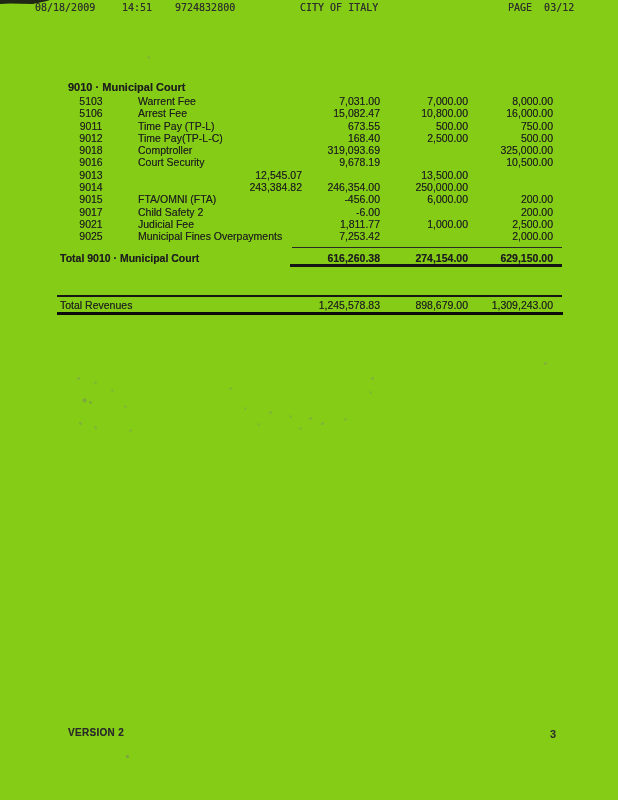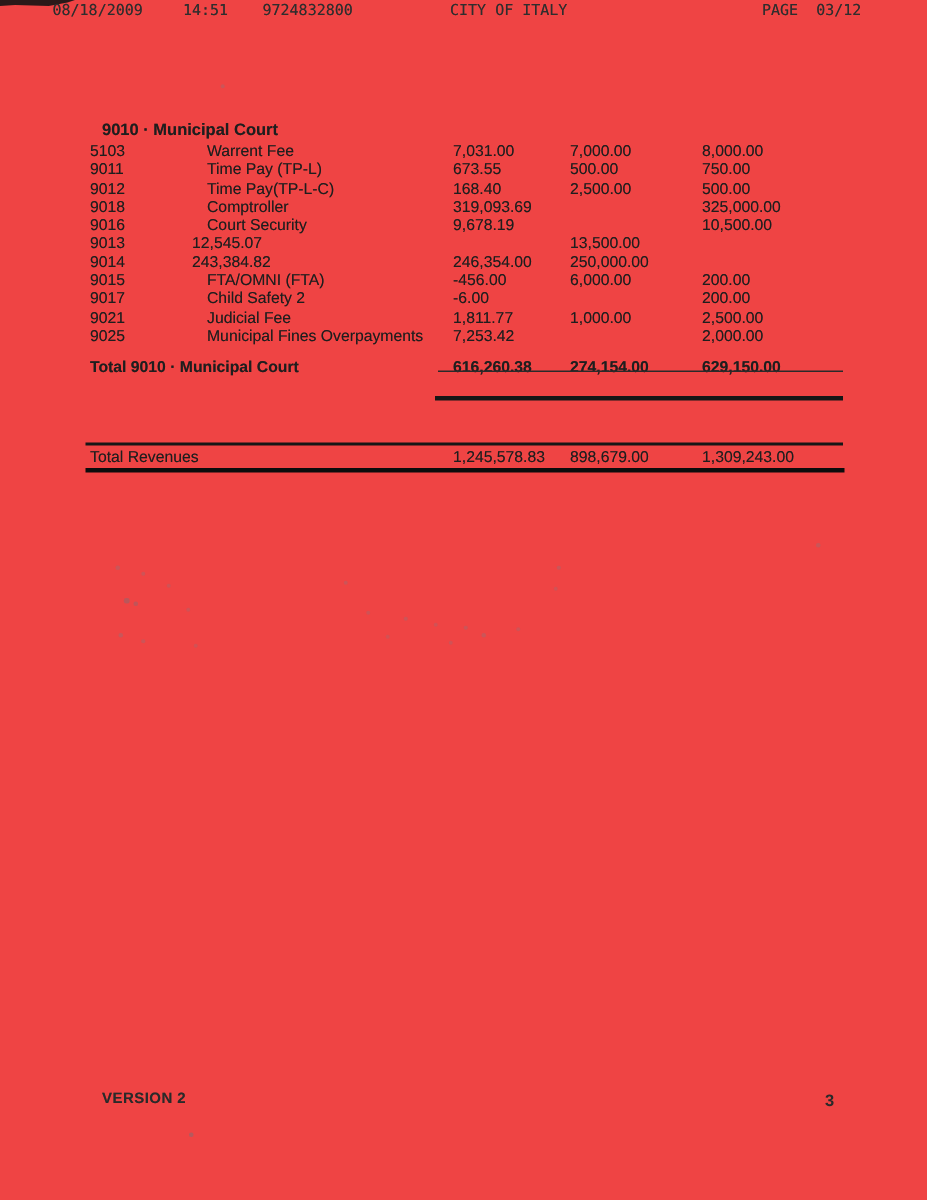--- a/index.html
+++ b/index.html
@@ -1,19 +1,19 @@
 <!DOCTYPE html>
 <html><head>
 <meta charset="utf-8">
 <style>
   html,body{margin:0;padding:0;background:#ffffff;}
   .page{
     position:relative;
     width:618px;height:800px;
-    background:#ef4444;
+    background:#84cc16;
     overflow:hidden;
     font-family:"Liberation Sans",sans-serif;
     color:#1e1e1e;
   }
   
   .fax-header span{
     position:absolute;top:2px;
     font-family:"DejaVu Sans Mono",monospace;
     font-size:10px;line-height:11px;
     color:#2e2e2e;white-space:pre;
@@ -29,23 +29,23 @@
     clip-path:polygon(0 0,100% 0,90% 40%,65% 100%,20% 85%,0 100%);
   }
 
   
   .doc-table{position:absolute;left:60px;top:80px;width:493px;
     font-size:10.5px;text-shadow:0 0 .3px rgba(30,30,30,.55);}
   .section-title{font-weight:bold;font-size:11px;line-height:14px;
     padding-left:8px;margin-bottom:1px;}
   .row{display:grid;grid-template-columns:68px 174px 78px 88px 85px;
     line-height:12.3px;}
-  .c-code{text-align:left;padding-right:6px;}
+  .c-code{text-align:center;padding-right:6px;}
   .c-name{padding-left:10px;white-space:nowrap;}
-  .c-amt{text-align:left;white-space:nowrap;}
+  .c-amt{text-align:right;white-space:nowrap;}
   .total-row{display:grid;grid-template-columns:242px 78px 88px 85px;
     font-weight:bold;line-height:13px;margin-top:9px;}
   .total-label{white-space:nowrap;}
 
   
   .grand-total{position:absolute;left:60px;top:299px;width:493px;
     display:grid;grid-template-columns:242px 78px 88px 85px;
     font-weight:normal;font-size:10.5px;line-height:12px;
     text-shadow:0 0 .3px rgba(30,30,30,.55);}
 
@@ -111,20 +111,27 @@
     <div class="section-title">9010 · Municipal Court</div>
 
     <div class="row">
       <span class="c-code">5103</span>
       <span class="c-name">Warrent Fee</span>
       <span class="c-amt">7,031.00</span>
       <span class="c-amt">7,000.00</span>
       <span class="c-amt">8,000.00</span>
     </div>
     <div class="row">
+      <span class="c-code">5106</span>
+      <span class="c-name">Arrest Fee</span>
+      <span class="c-amt">15,082.47</span>
+      <span class="c-amt">10,800.00</span>
+      <span class="c-amt">16,000.00</span>
+    </div>
+    <div class="row">
       <span class="c-code">9011</span>
       <span class="c-name">Time Pay (TP-L)</span>
       <span class="c-amt">673.55</span>
       <span class="c-amt">500.00</span>
       <span class="c-amt">750.00</span>
     </div>
     <div class="row">
       <span class="c-code">9012</span>
       <span class="c-name">Time Pay(TP-L-C)</span>
       <span class="c-amt">168.40</span>

